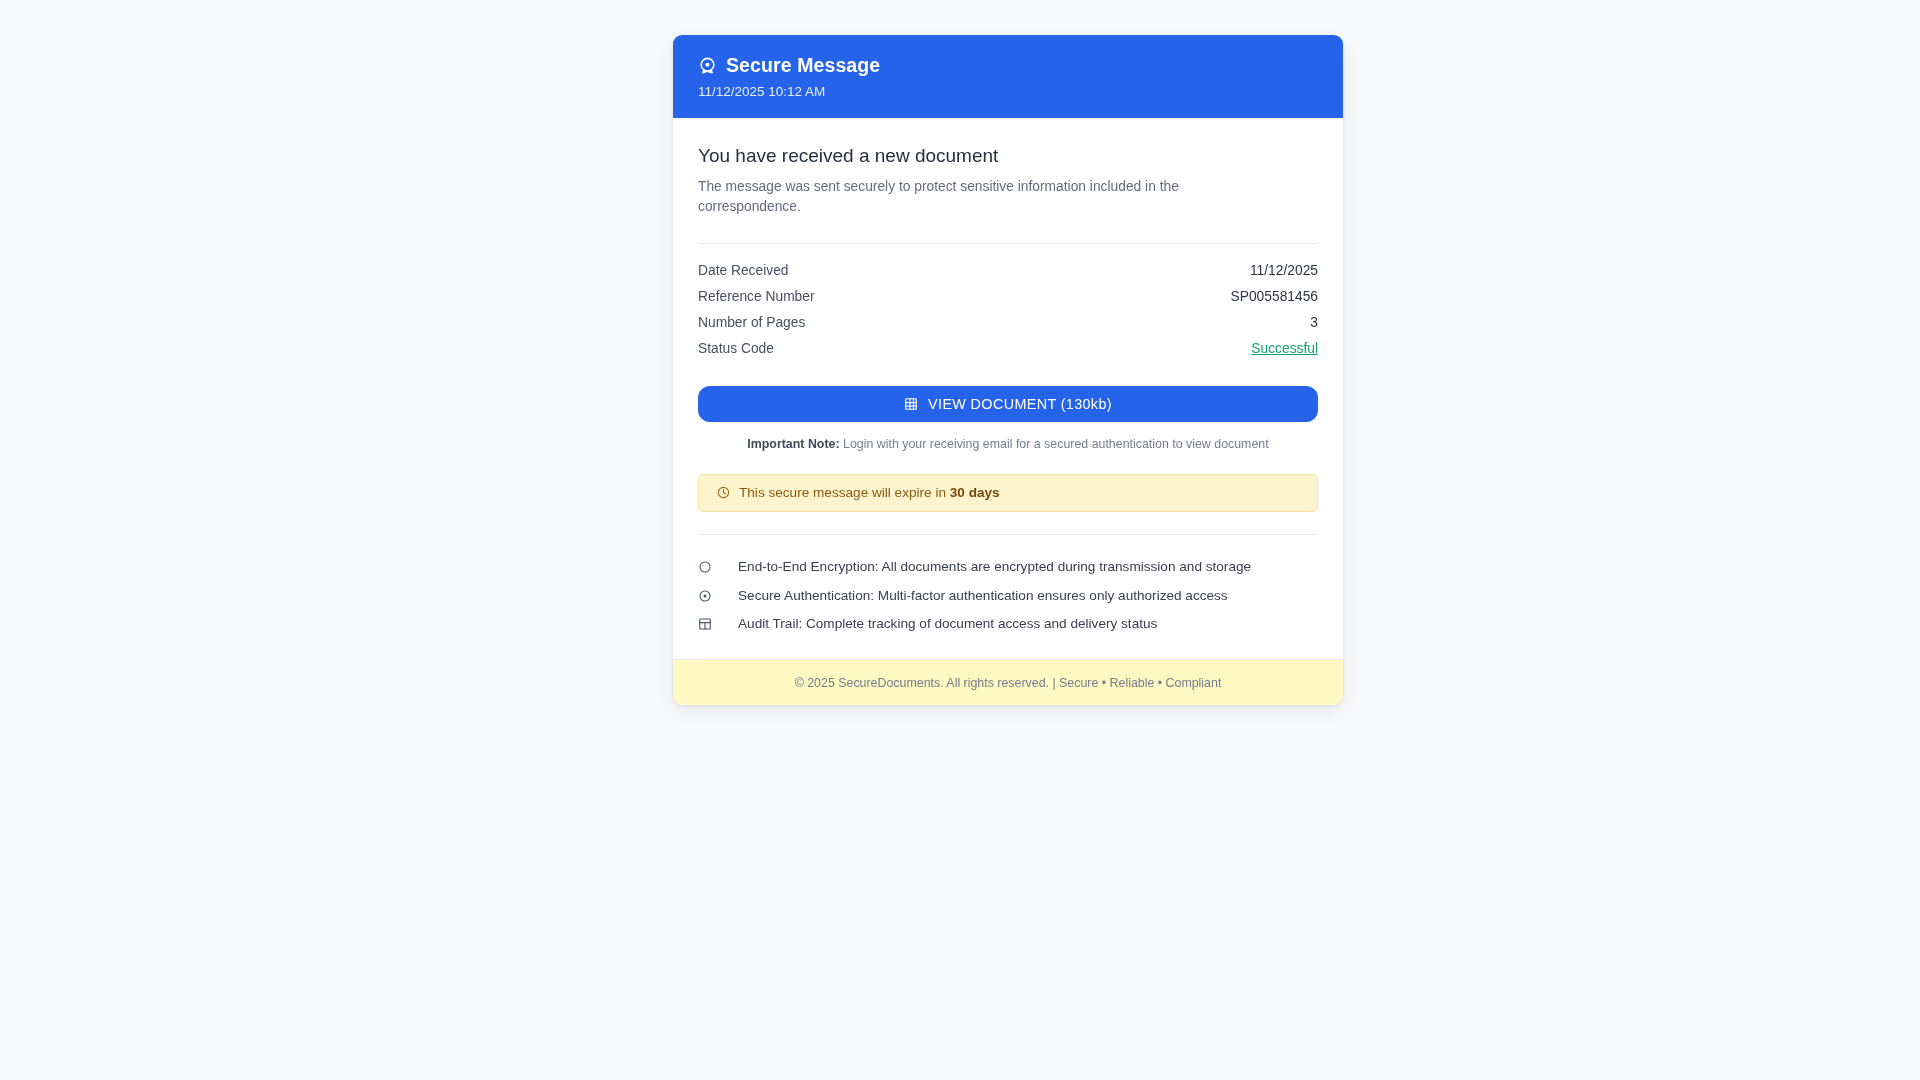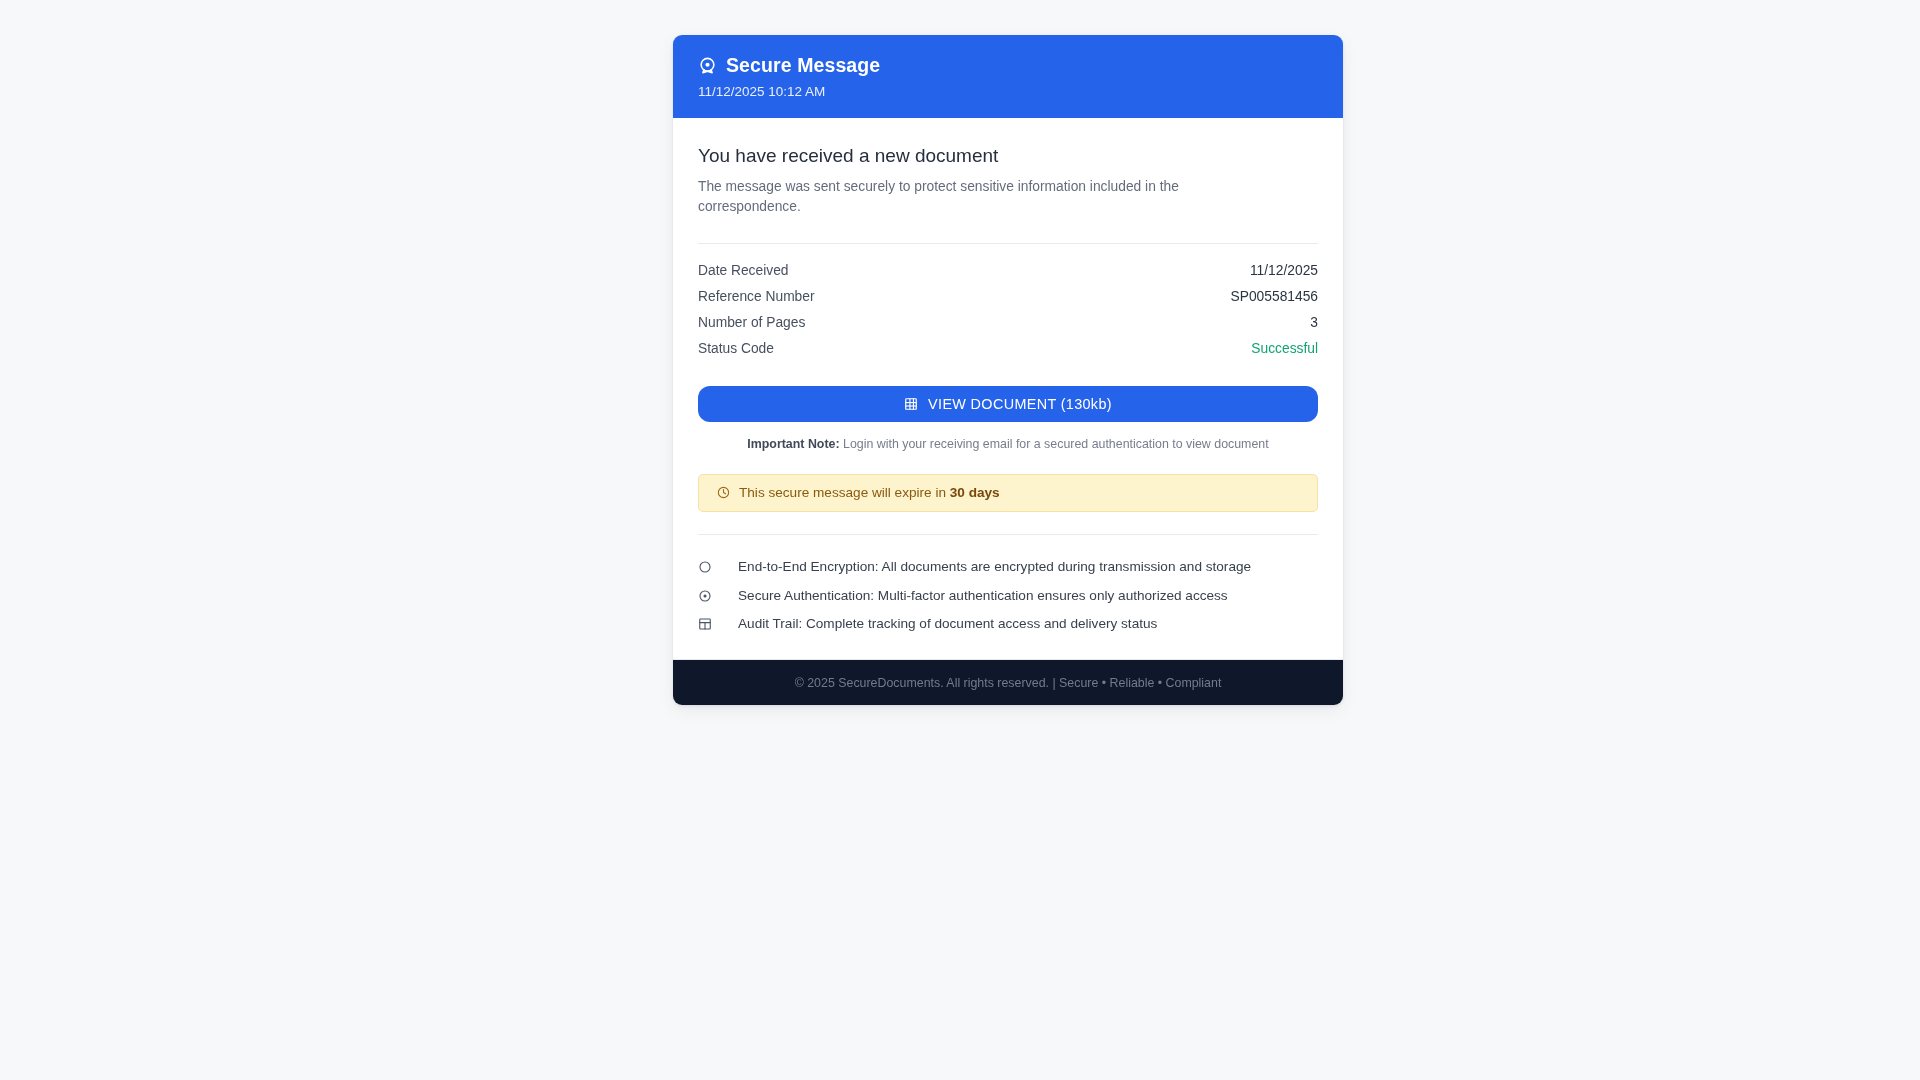--- a/index.html
+++ b/index.html
@@ -92,21 +92,21 @@
   }
   .detail-row {
     display: flex;
     justify-content: space-between;
     align-items: baseline;
     padding: 5.5px 0;
     font-size: 13.8px;
   }
   .detail-label { color: #47505f; }
   .detail-value { color: #2b3442; text-align: right; }
-  .detail-value.status-ok { color: #12a374; }
+  .detail-value.status-ok { color: #12a374; text-decoration: underline; }
 
   
   .cta-wrap { margin-top: 24px; }
   .cta-button {
     display: flex;
     align-items: center;
     justify-content: center;
     gap: 10px;
     width: 100%;
     height: 36px;
@@ -174,21 +174,21 @@
     flex: 0 0 auto;
   }
   .feature-text {
     font-size: 13.6px;
     line-height: 1.45;
     color: #39414f;
   }
 
   
   .card-footer {
-    background: #0f172a;
+    background: #fef9c3;
     border-top: 1px solid #e7e9ed;
     padding: 13px 20px 14px 20px;
     text-align: center;
   }
   .footer-text {
     font-size: 12.4px;
     color: #747c8b;
   }
 </style>
 </head>

